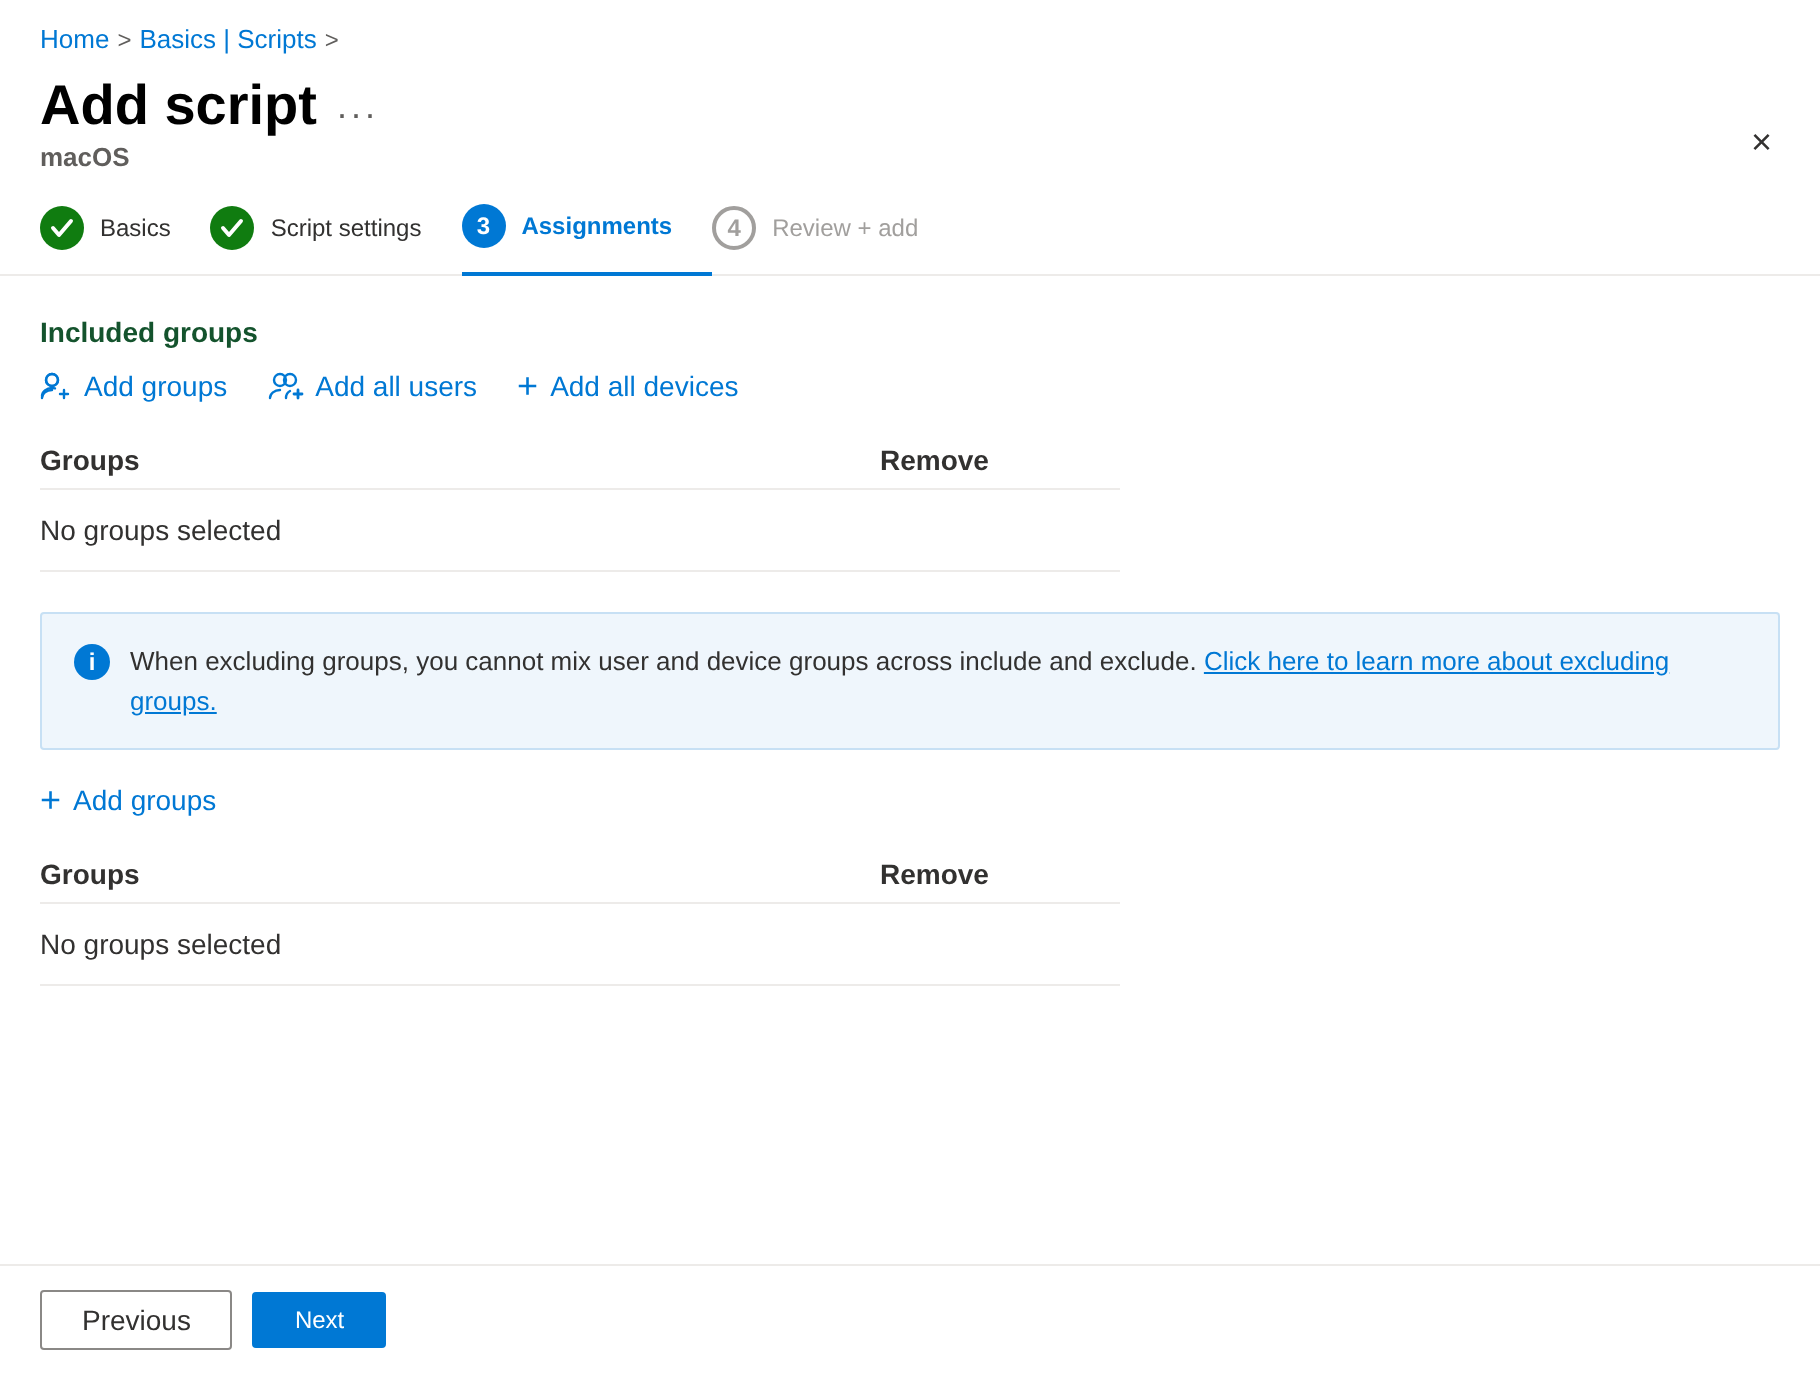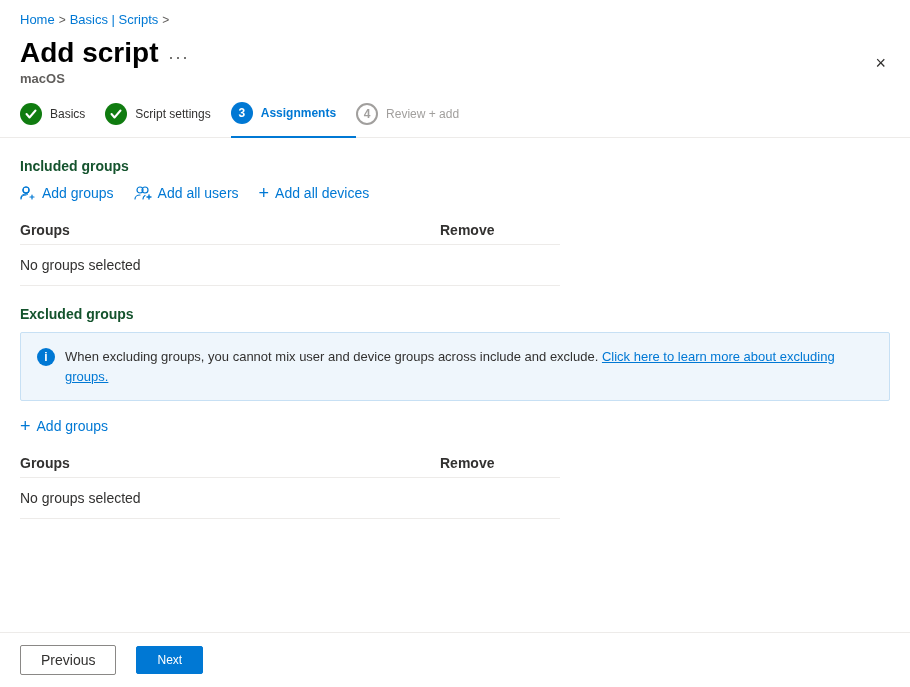--- a/index.html
+++ b/index.html
@@ -28,21 +28,21 @@
     }
     .breadcrumb-sep {
       color: #605e5c;
       font-size: 12px;
     }
 
     
     .page-header {
       padding: 4px 20px 0 20px;
       display: flex;
-      align-items: center;
+      align-items: flex-end;
       justify-content: space-between;
     }
     .page-title-area {}
     .page-title {
       font-size: 28px;
       font-weight: 600;
       color: #000;
       display: flex;
       align-items: center;
       gap: 10px;
@@ -234,21 +234,21 @@
     .footer {
       position: fixed;
       bottom: 0;
       left: 0;
       width: 910px;
       background: #fff;
       border-top: 1px solid #edebe9;
       padding: 12px 20px;
       display: flex;
       align-items: center;
-      gap: 20px;
+      gap: 10px;
     }
     .btn-prev {
       background: #fff;
       border: 1px solid #8a8886;
       color: #323130;
       padding: 6px 20px;
       font-size: 14px;
       cursor: pointer;
       border-radius: 2px;
     }
@@ -358,21 +358,20 @@
       <tbody>
         <tr class="empty-row">
           <td>No groups selected</td>
           <td></td>
         </tr>
       </tbody>
     </table>
   </div>
 
   <div class="excluded-section">
-    <div class="section-title">Excluded groups</div>
 
     <div class="info-box">
       <div class="info-icon">i</div>
       <div class="info-text">
         <span>When excluding groups, you cannot mix user and device groups across include and exclude.</span>
         <a href="#">Click here to learn more about excluding groups.</a>
       </div>
     </div>
 
     <button class="action-link" style="margin-bottom:14px;">

